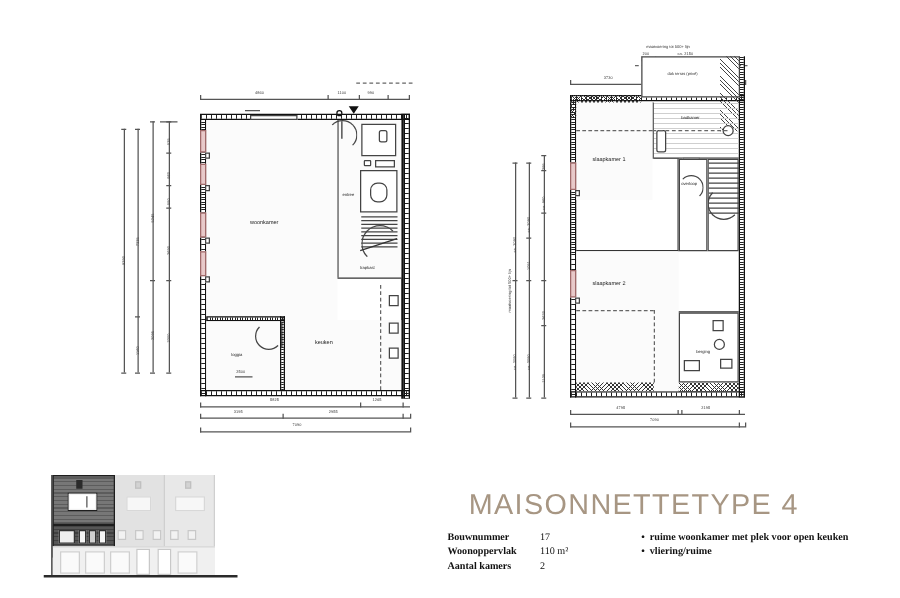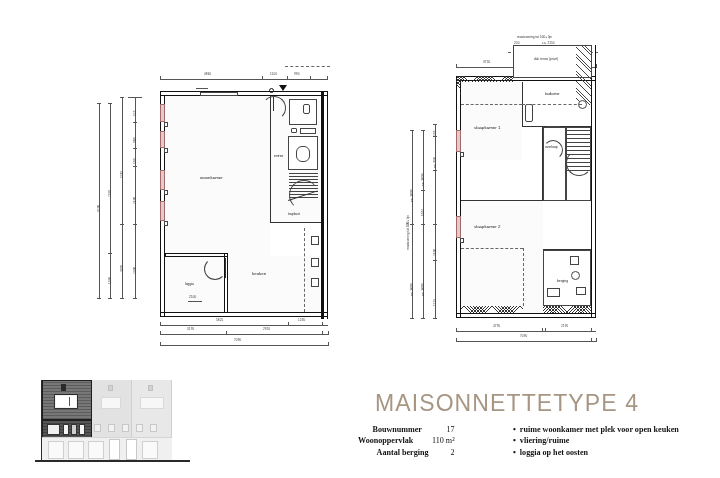--- a/index.html
+++ b/index.html
@@ -141,21 +141,21 @@
   
   #title {
     position: absolute;
     font-family: "Liberation Sans", sans-serif;
     font-weight: 300;
     letter-spacing: 1.1px;
     color: #a79683;
     font-size: 23px;
     white-space: nowrap;
   }
-  .spec-row { display: flex; align-items: baseline; line-height: 1.42; justify-content: flex-end; }
+  .spec-row { display: flex; align-items: baseline; line-height: 1.42; }
   .spec-label {
     font-family: "Liberation Serif", serif;
     font-weight: bold;
     font-size: 8.1px;
     color: #111;
     width: 74px;
     white-space: nowrap;
   }
   .spec-value {
     font-family: "Liberation Serif", serif;
@@ -491,28 +491,25 @@
 <div id="specs" style="left:358px; top:424px;">
   <div class="spec-row">
     <span class="spec-label">Bouwnummer</span>
     <span class="spec-value">17</span>
   </div>
   <div class="spec-row">
     <span class="spec-label">Woonoppervlak</span>
     <span class="spec-value">110 m²</span>
   </div>
   <div class="spec-row">
-    <span class="spec-label">Aantal berging</span>
+    <span class="spec-label">Aantal kamers</span>
     <span class="spec-value">2</span>
   </div>
 </div>
 
 <div id="features" style="left:513px; top:424px;">
   <div class="feat-row">
     <span class="bullet">•</span><span>ruime woonkamer met plek voor open keuken</span>
   </div>
   <div class="feat-row">
     <span class="bullet">•</span><span>vliering/ruime</span>
   </div>
-  <div class="feat-row">
-    <span class="bullet">•</span><span>loggia op het oosten</span>
-  </div>
 </div>
 
 </body></html>

